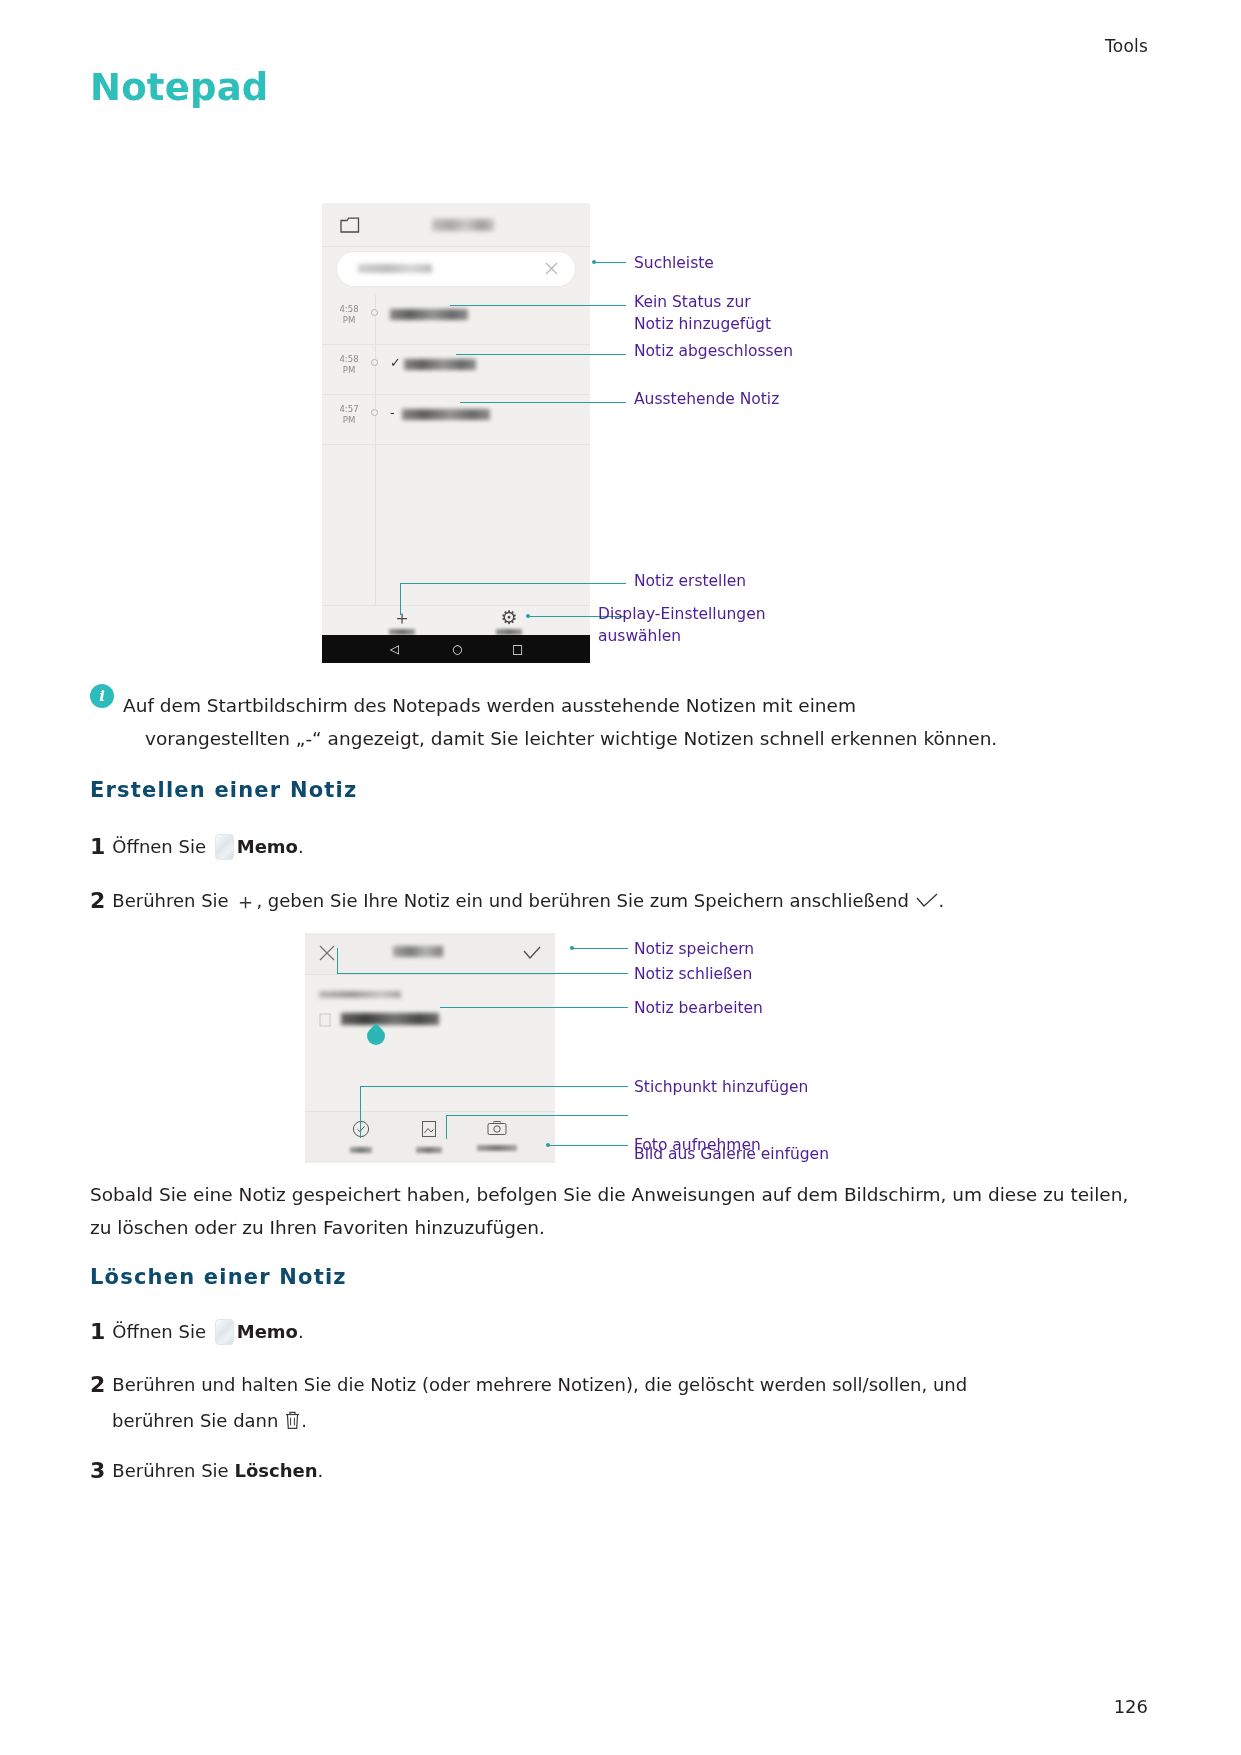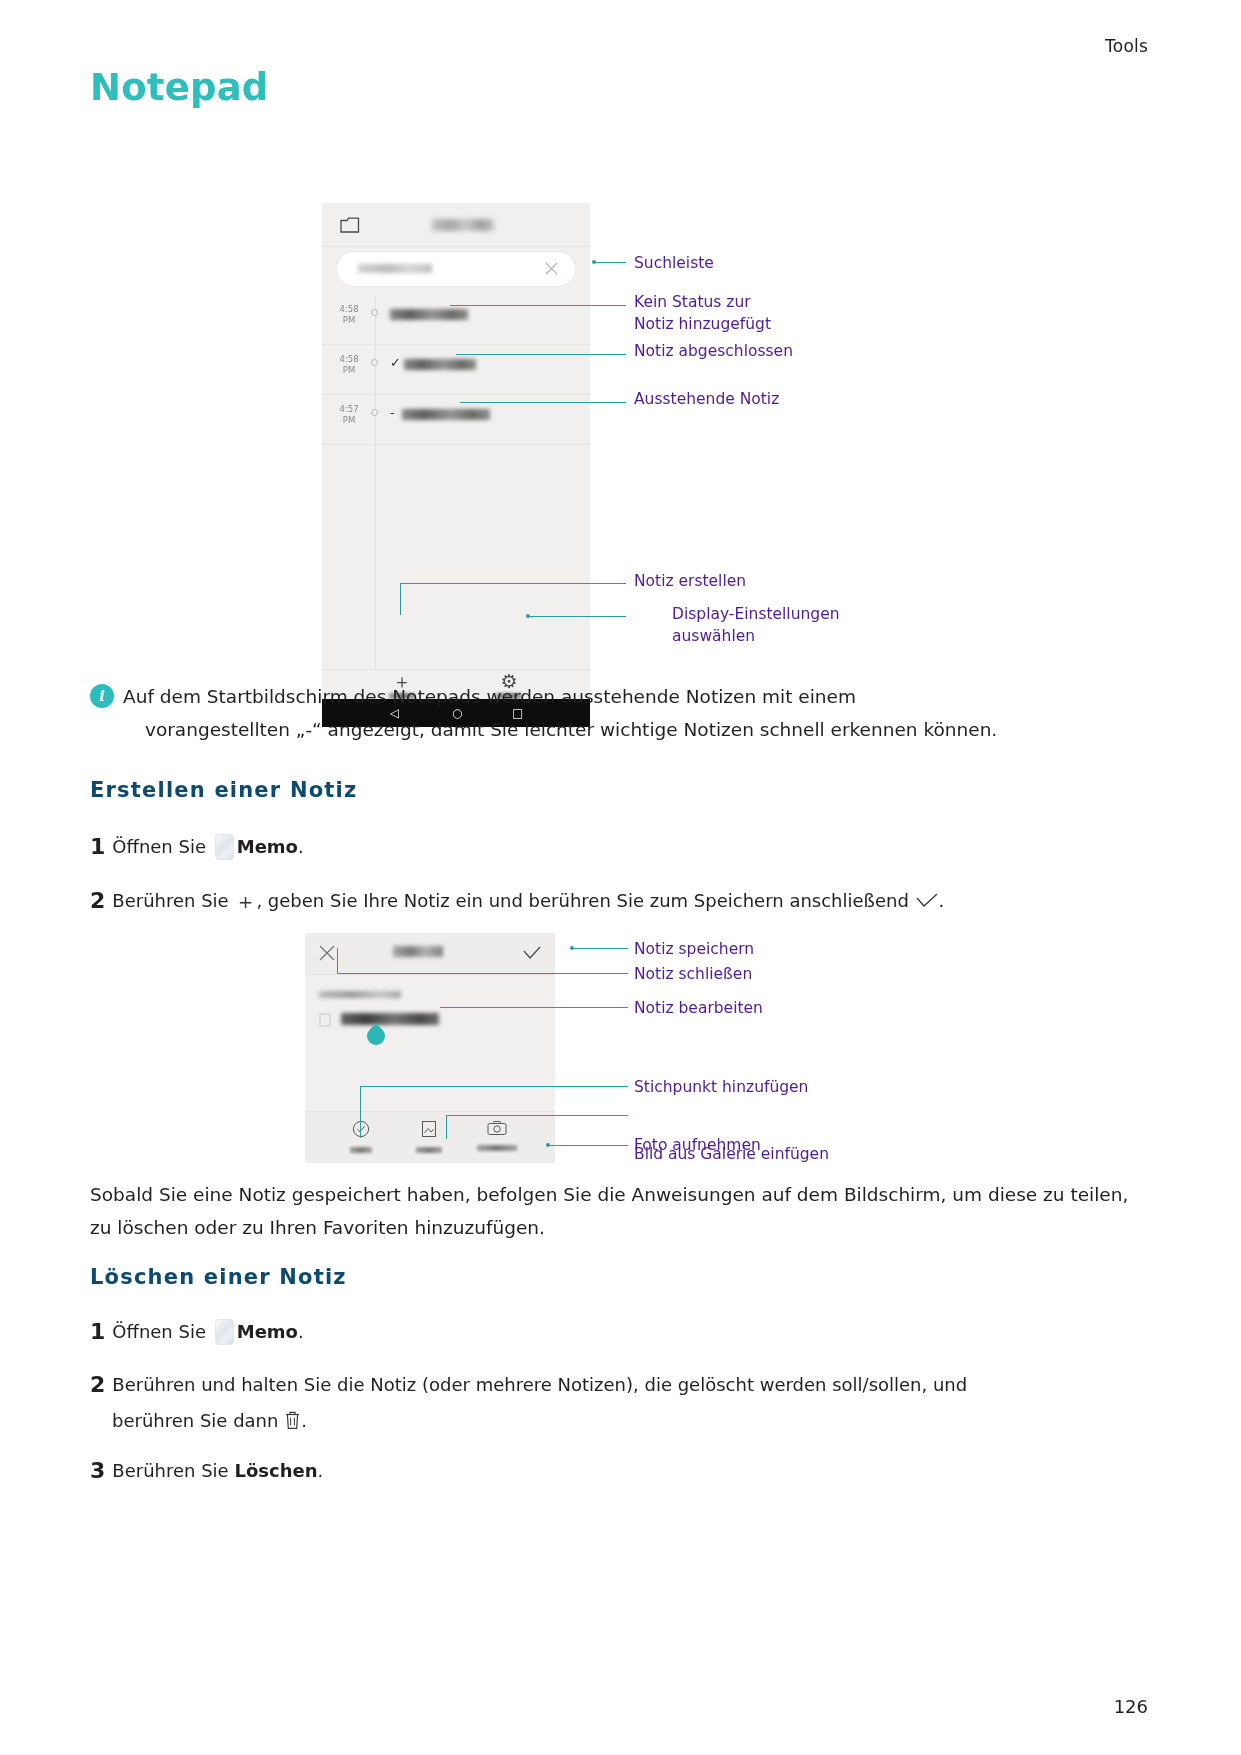--- a/index.html
+++ b/index.html
@@ -39,21 +39,21 @@
     position: absolute;
     top: 128px;
     left: 90px;
     width: 1060px;
     font-size: 18.5px;
     line-height: 33px;
     color: #231f20;
   }
 
   
-  .fig1 { position: absolute; top: 203px; left: 322px; width: 268px; height: 524px; }
+  .fig1 { position: absolute; top: 203px; left: 322px; width: 268px; height: 460px; }
   .phone-shot {
     position: absolute; inset: 0;
     background: #f1f0ee;
     overflow: hidden;
   }
   .ph1-topbar {
     position: absolute; top:0; left:0; right:0; height: 44px;
     background: #f1f0ee;
     border-bottom: 1px solid #e6e4e1;
   }
@@ -170,21 +170,21 @@
 
   
   .tipbox { position:absolute; top:680px; left:90px; width:1062px; }
   .tip-icon {
     position:absolute; left:0; top:4px; width:24px; height:24px; border-radius:50%;
     background:#2cbcbc; color:#fff; font-style:italic; font-weight:bold;
     font-size:15px; text-align:center; line-height:24px;
     font-family:"DejaVu Serif", "Liberation Serif", serif;
   }
   .tip-text {
-    margin-left:33px; font-size:18.5px; line-height:33px; color:#231f20;
+    margin-left:33px; font-size:18.5px; line-height:33px; color:#231f20;margin-top:9px;
   }
   .tip-text .l2 { display:block; margin-left:22px; }
 
   
   .h2 {
     position:absolute; left:90px; font-size:21px; font-weight:bold;
     letter-spacing:1.2px; color:#0c4a6e;
   }
   .step {
     position:absolute; left:90px; width:1065px;
@@ -303,21 +303,21 @@
 
   <div class="leader leader-h" style="left:460px; top:402px; width:166px;"></div>
   <div class="callout" style="left:634px; top:388px;">Ausstehende Notiz</div>
 
   <div class="leader leader-v" style="left:400px; top:583px; height:32px;"></div>
   <div class="leader leader-h" style="left:400px; top:583px; width:226px;"></div>
   <div class="callout" style="left:634px; top:570px;">Notiz erstellen</div>
 
   <div class="leader leader-h" style="left:528px; top:616px; width:98px;"></div>
   <div class="leader-dot" style="left:526px; top:614px;"></div>
-  <div class="callout" style="left:672px; top:603px;">Display-Einstellungen
+  <div class="callout" style="left:598px; top:603px;">Display-Einstellungen
 auswählen</div>
 
   <div class="tipbox">
     <div class="tip-icon">i</div>
     <div class="tip-text">
       <span>Auf dem Startbildschirm des Notepads werden ausstehende Notizen mit einem</span>
       <span class="l2">vorangestellten „-“ angezeigt, damit Sie leichter wichtige Notizen schnell erkennen können.</span>
     </div>
   </div>
 

